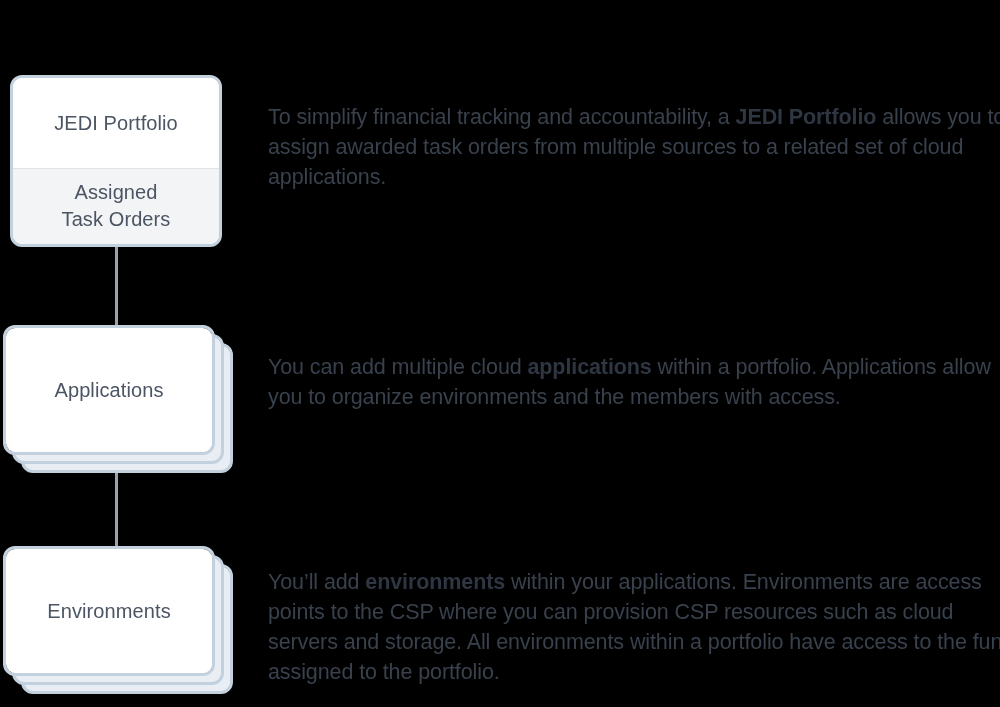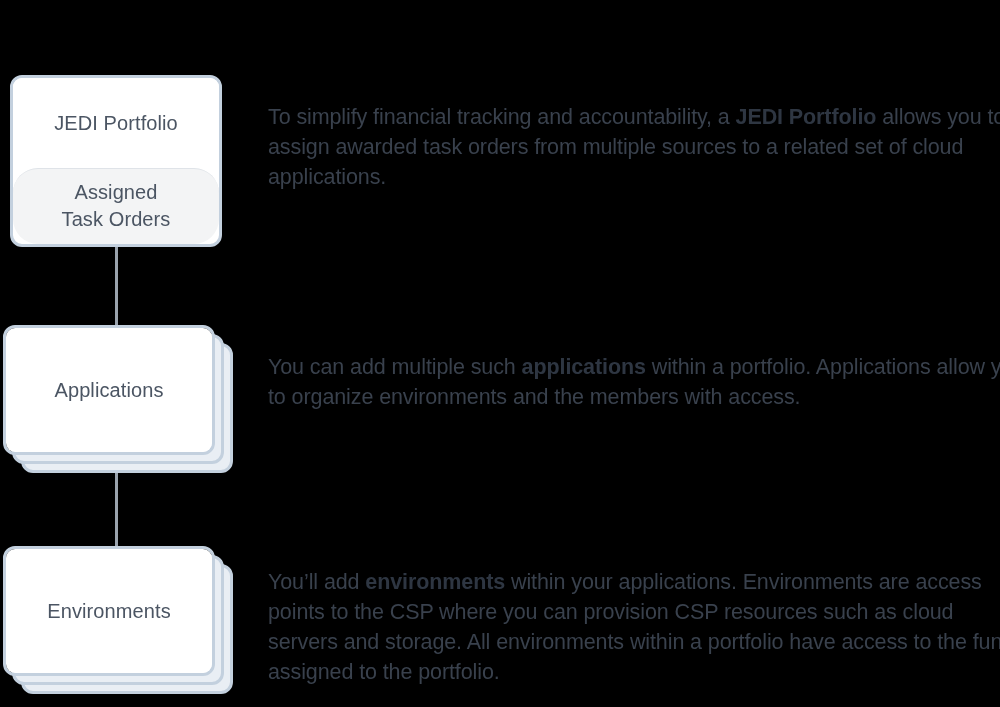--- a/index.html
+++ b/index.html
@@ -72,21 +72,20 @@
   .card-section.primary {
     background: #ffffff;
     flex: 1 1 auto;
   }
   .card-section.secondary {
     background: #f3f4f5;
     border-top: 1px solid #dfe3e8;
     flex: 0 0 auto;
     padding: 10px 8px 12px;
     white-space: pre-line;
-    border-radius: 25px;
   }
 
   
   #stack-portfolio   { left: 10px; top: 75px;  width: 212px; height: 172px; }
   #stack-portfolio .card { width: 212px; height: 172px; }
 
   #stack-applications { left: 3px; top: 325px; width: 212px; height: 130px; }
   #stack-applications .card,
   #stack-applications .stack-layer { width: 212px; height: 130px; }
 
@@ -137,17 +136,17 @@
   <div class="stack" id="stack-environments">
     <div class="stack-layer back2"></div>
     <div class="stack-layer back1"></div>
     <div class="card">
       <div class="card-section primary">Environments</div>
     </div>
   </div>
 
   <p class="desc" id="desc-portfolio"><span>To simplify financial tracking and accountability, a </span><b>JEDI Portfolio</b><span> allows you to assign awarded task orders from multiple sources to a related set of cloud applications.</span></p>
 
-  <p class="desc" id="desc-applications"><span>You can add multiple such </span><b>applications</b><span> within a portfolio. Applications allow you to organize environments and the members with access.</span></p>
+  <p class="desc" id="desc-applications"><span>You can add multiple cloud </span><b>applications</b><span> within a portfolio. Applications allow you to organize environments and the members with access.</span></p>
 
   <p class="desc" id="desc-environments"><span>You’ll add </span><b>environments</b><span> within your applications. Environments are access points to the CSP where you can provision CSP resources such as cloud servers and storage. All environments within a portfolio have access to the funds assigned to the portfolio.</span></p>
 
 </div>
 
 </body></html>

